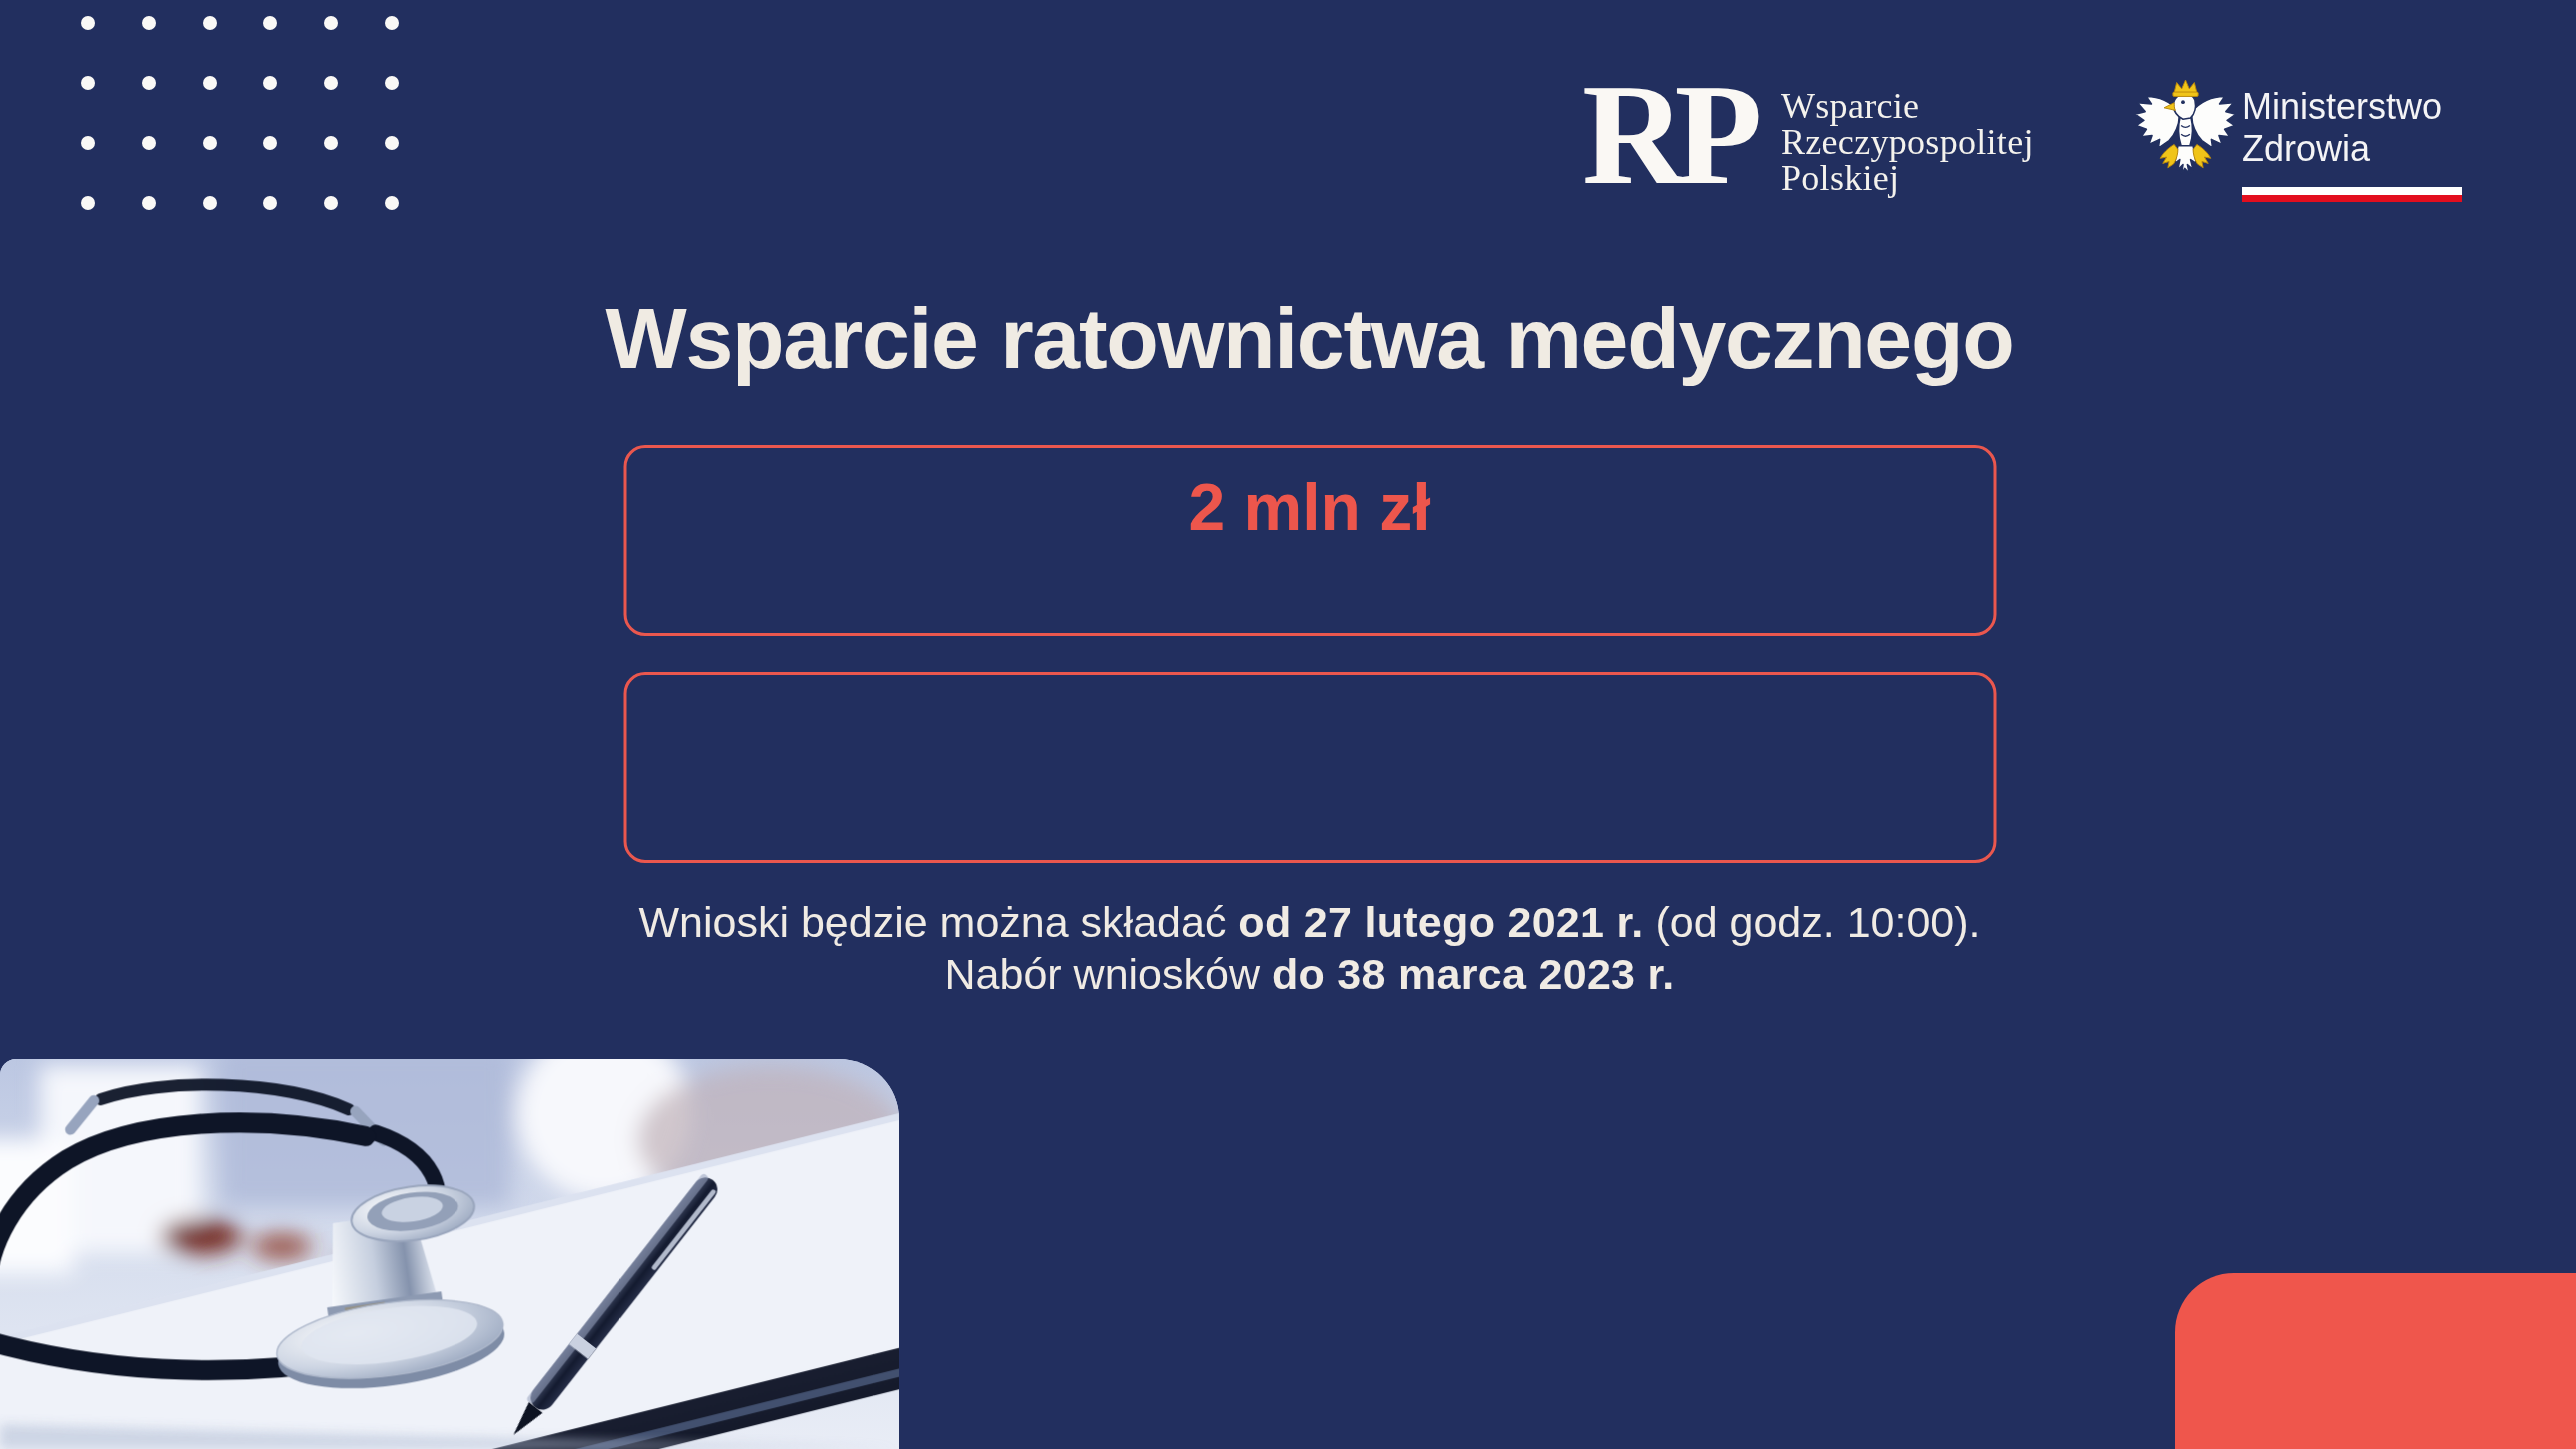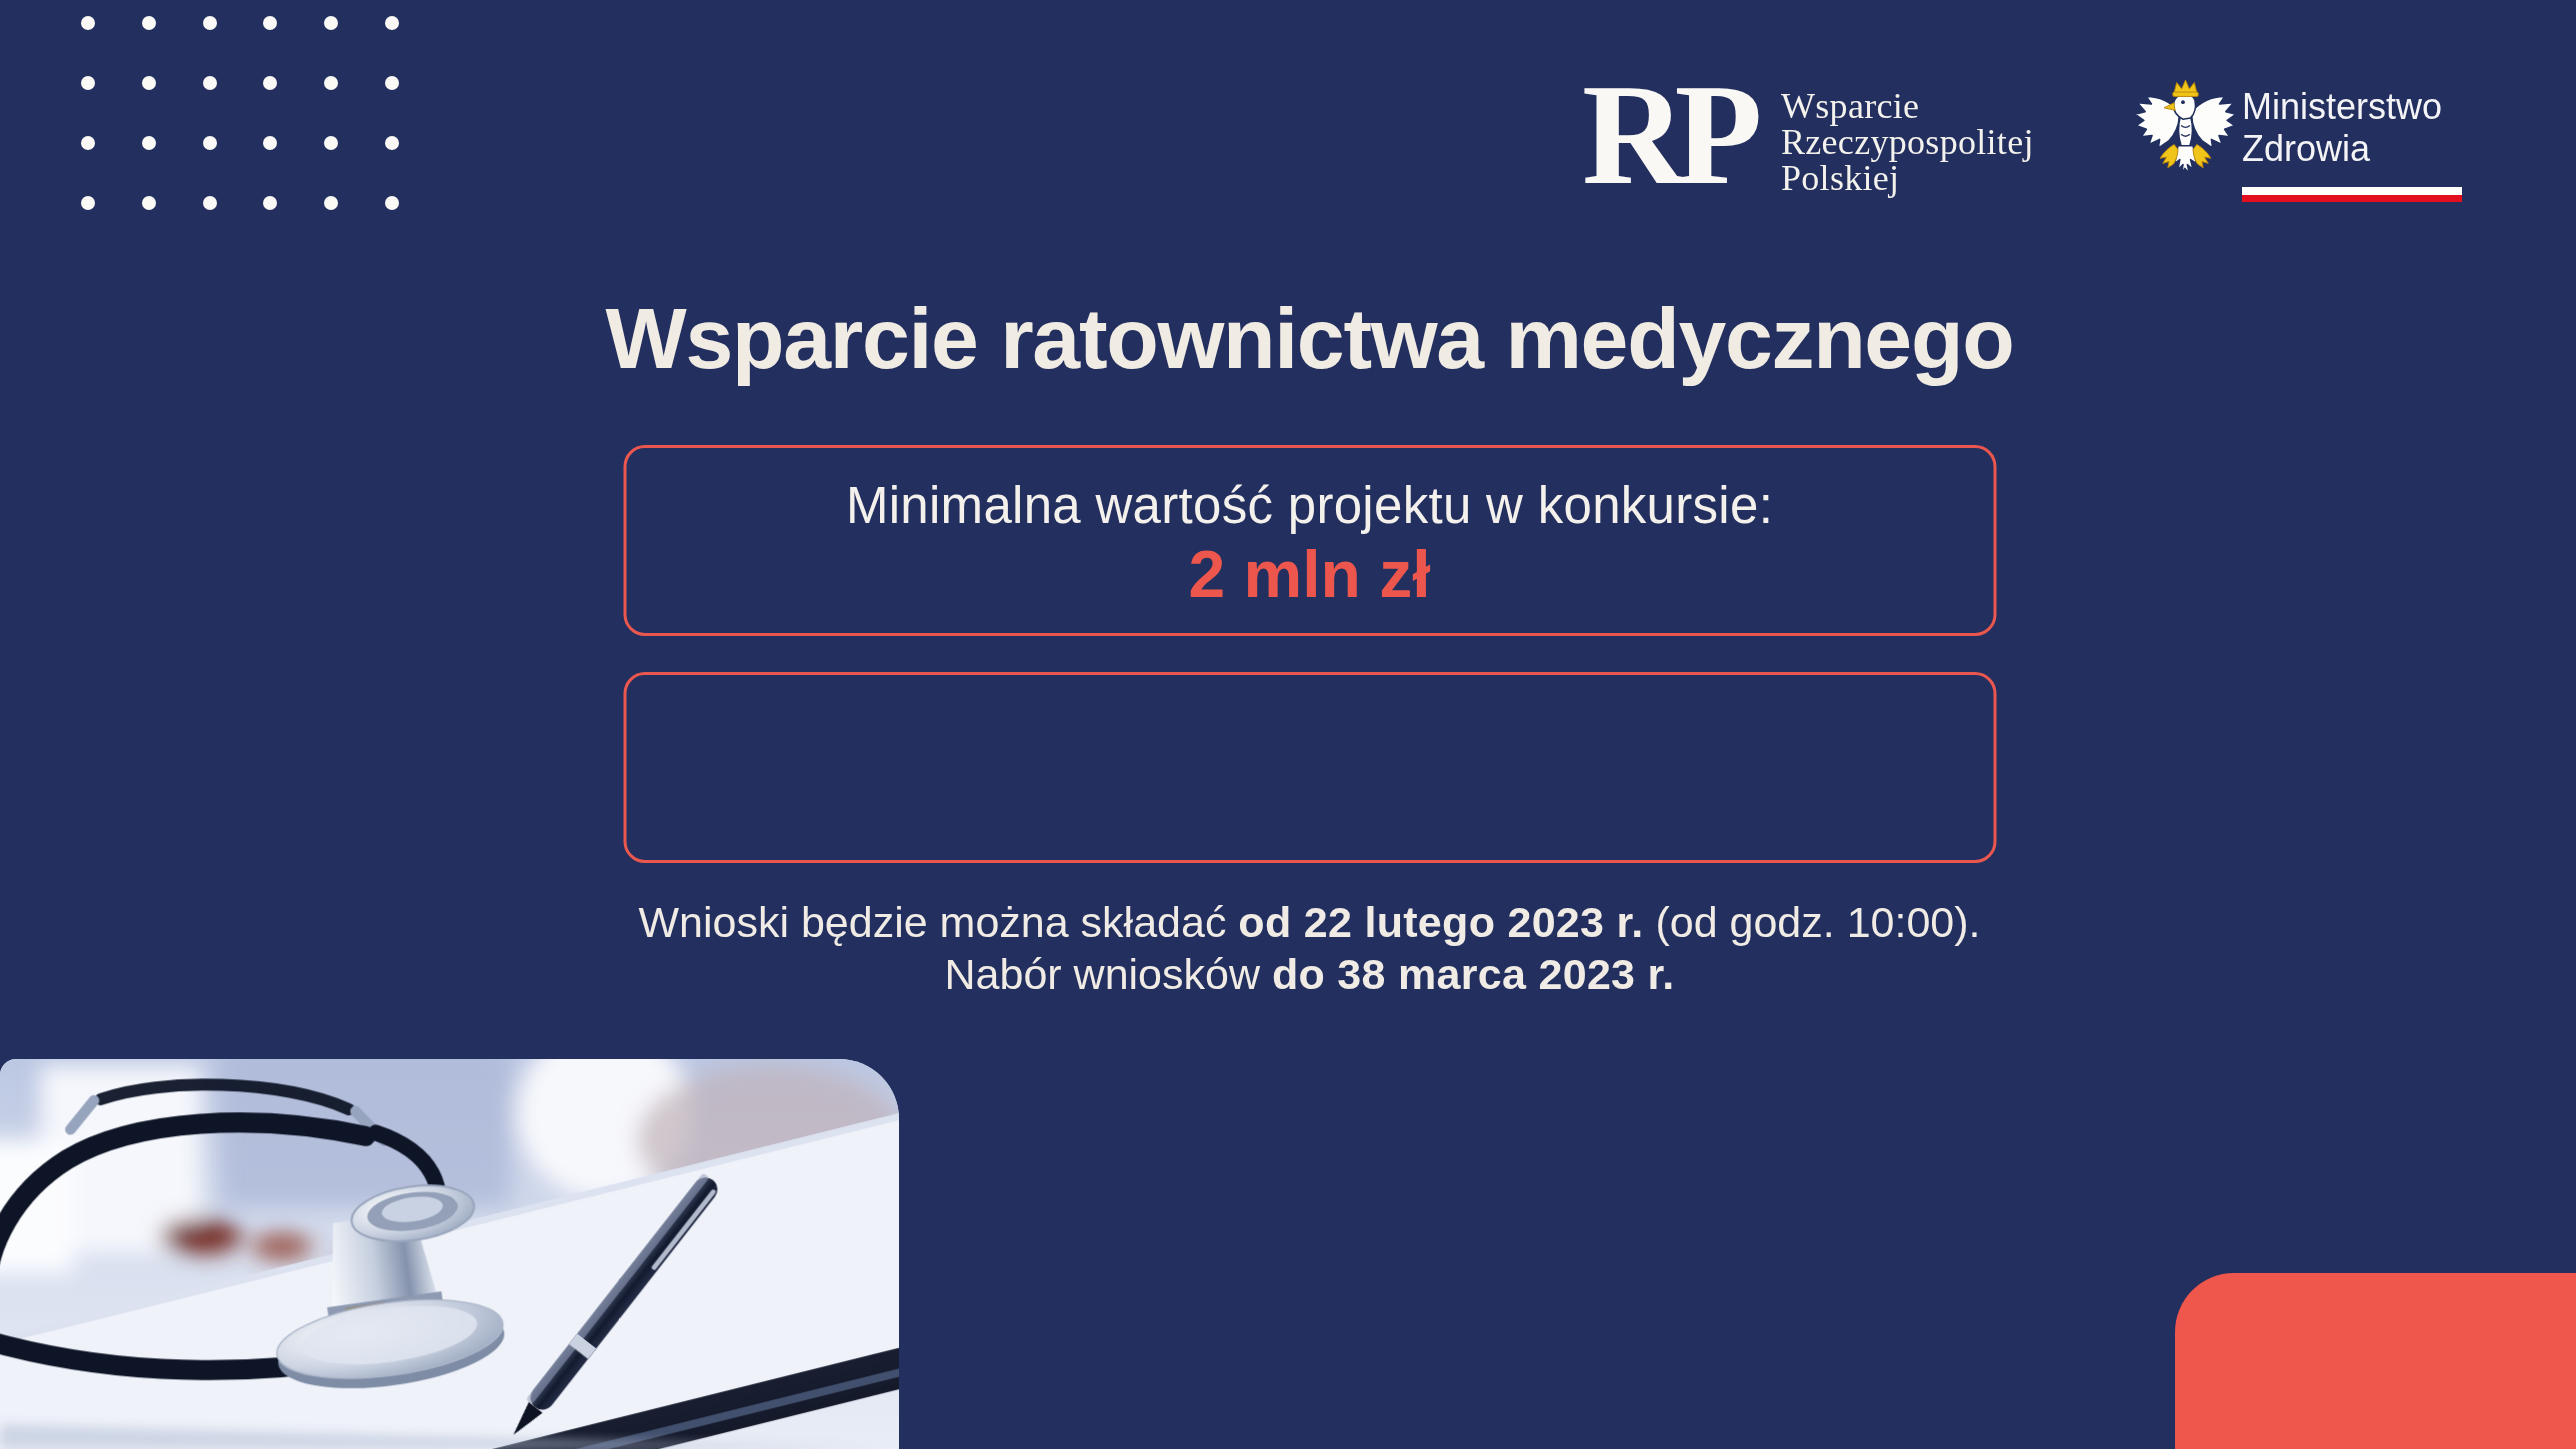--- a/index.html
+++ b/index.html
@@ -146,30 +146,29 @@
   <div class="flag-bar">
     <div class="flag-white"></div>
     <div class="flag-red"></div>
   </div>
 </div>
 
 <div class="center-col">
   <div class="page-title">Wsparcie ratownictwa medycznego</div>
 
   <div class="info-box first">
-    <div class="info-label">Minimalna wartość projektu w konkursie:</div>
     <div class="info-value">2 mln zł</div>
   </div>
 
   <div class="info-box second">
   </div>
 
   <div class="schedule">
     <div>
-      <span>Wnioski będzie można składać </span><b>od 22 lutego 2023 r.</b><span class="light"> (od godz. 10:00).</span>
+      <span>Wnioski będzie można składać </span><b>od 27 lutego 2021 r.</b><span class="light"> (od godz. 10:00).</span>
     </div>
     <div>
       <span>Nabór wniosków </span><b>do 38 marca 2023 r.</b>
     </div>
   </div>
 </div>
 
 <div class="photo">
   <svg viewBox="0 0 1340 582" preserveAspectRatio="none" xmlns="http://www.w3.org/2000/svg">
     <defs>

